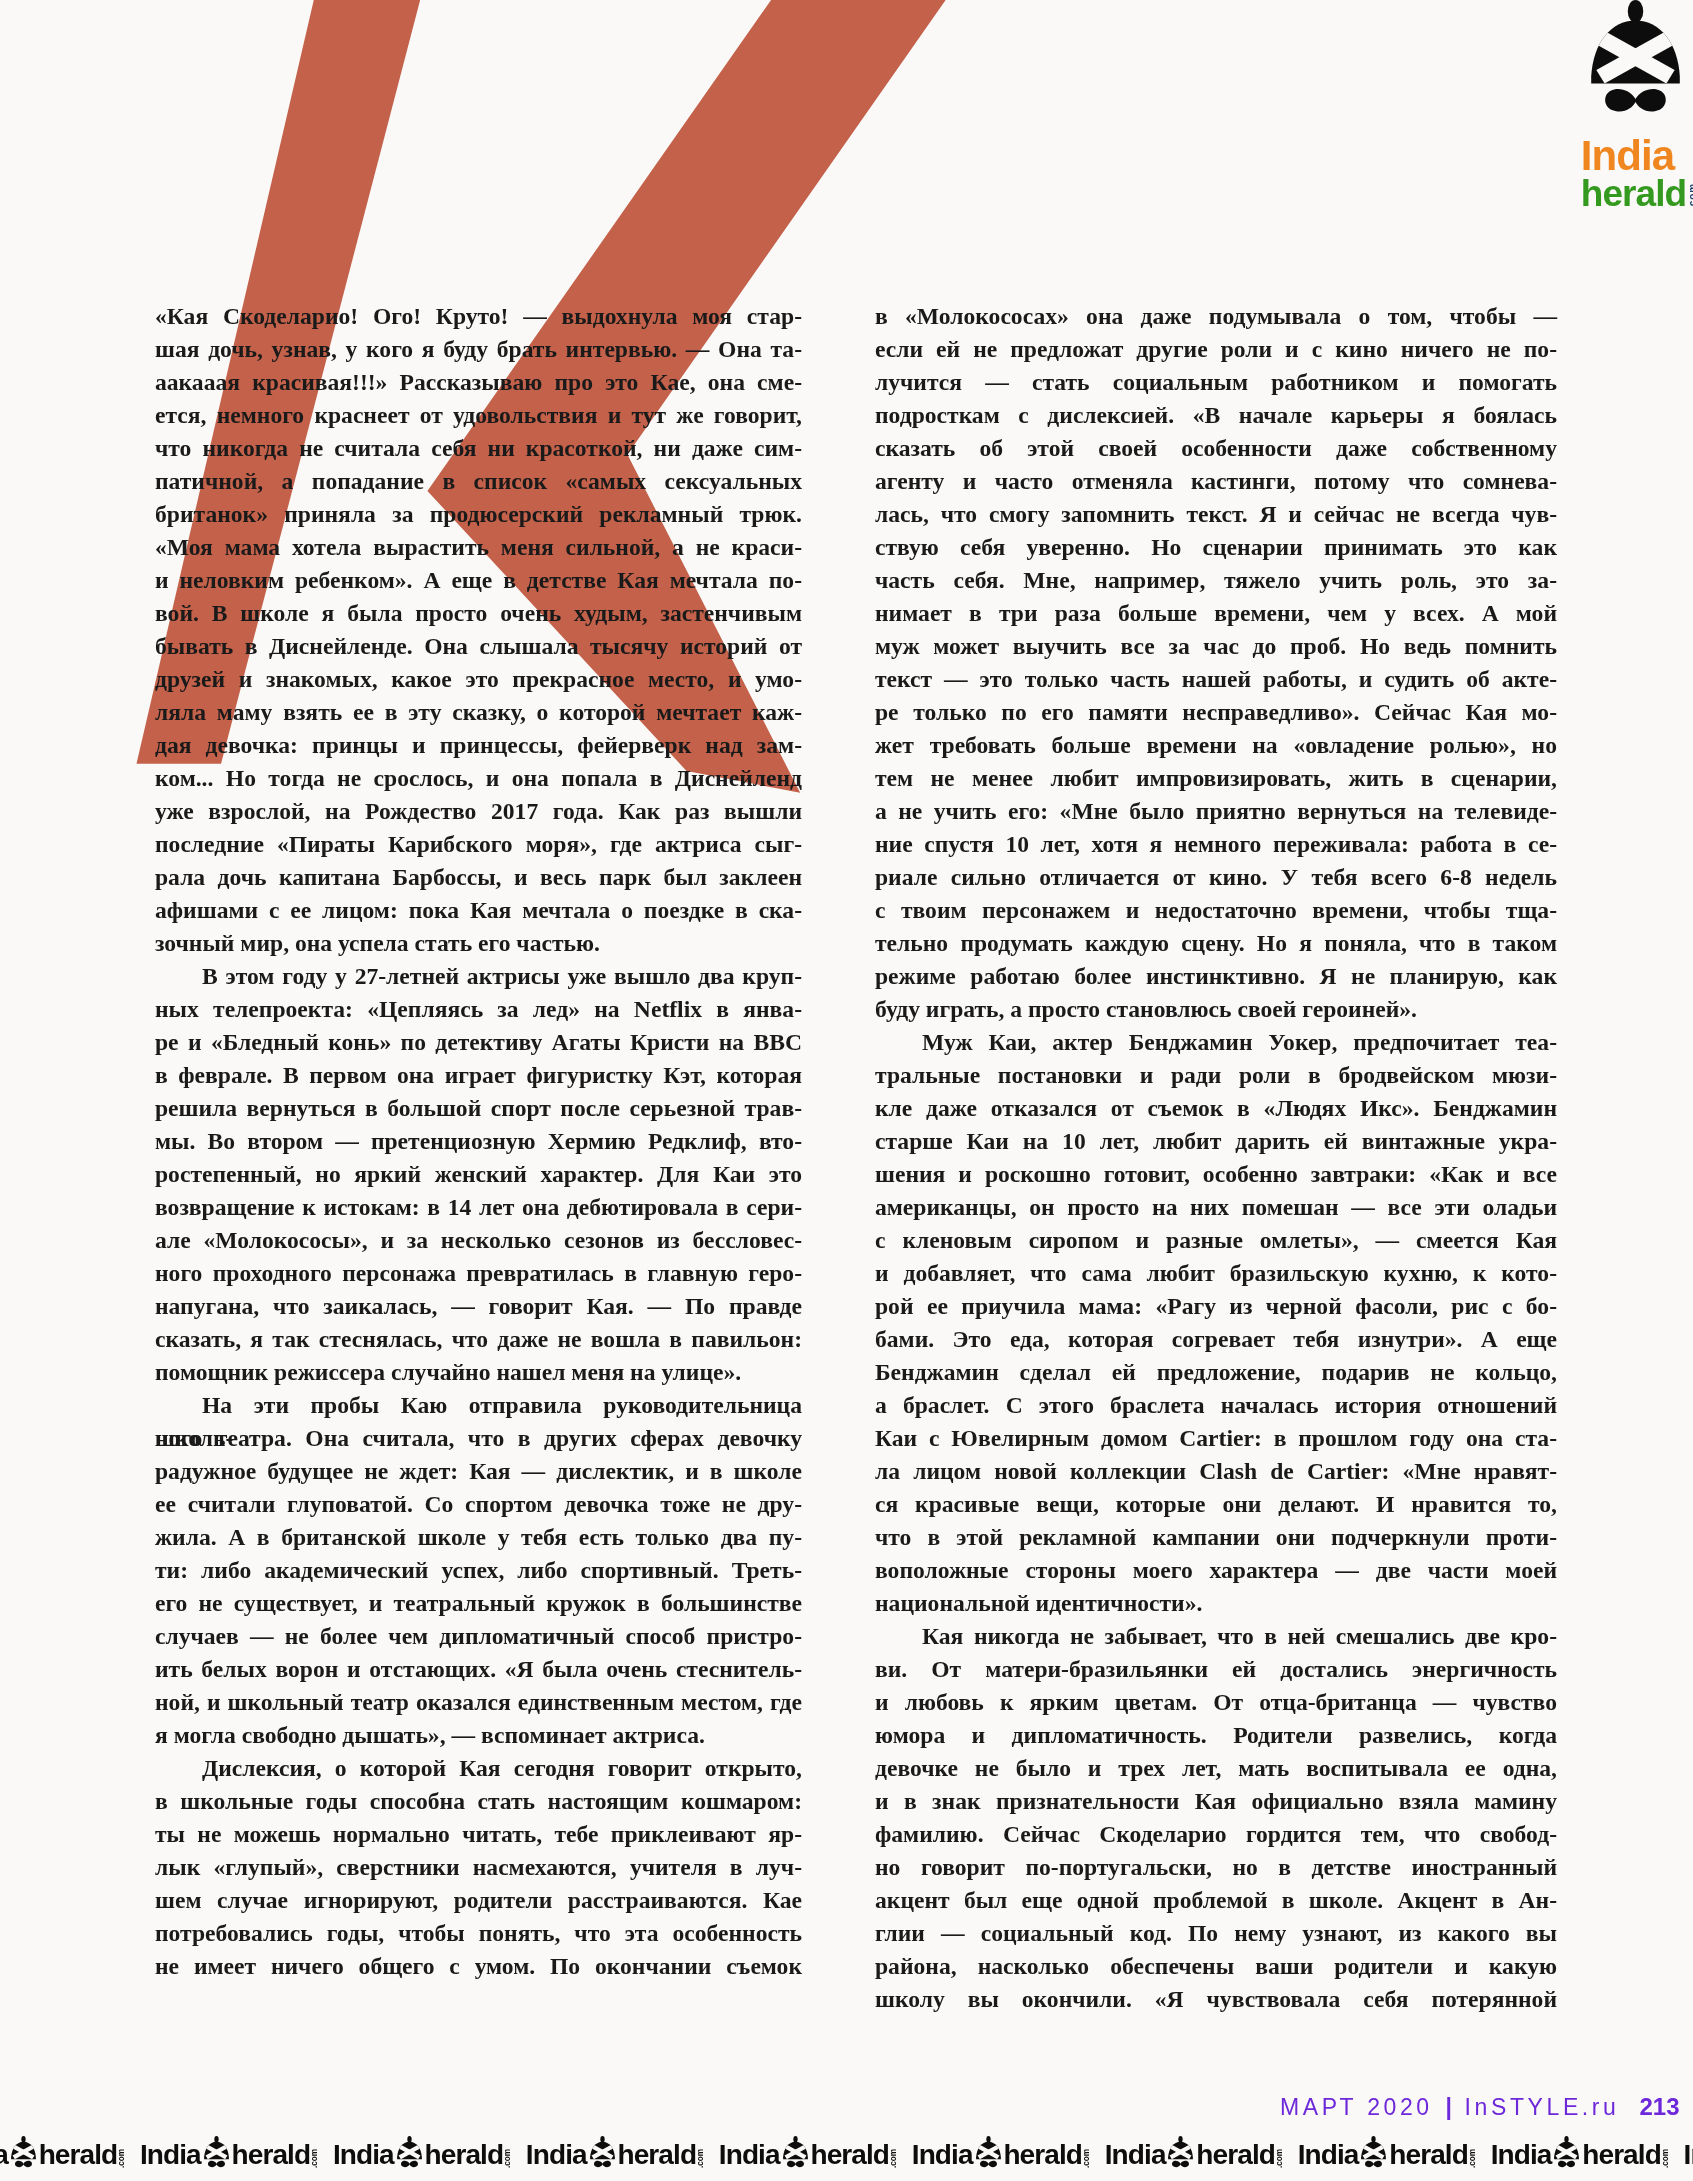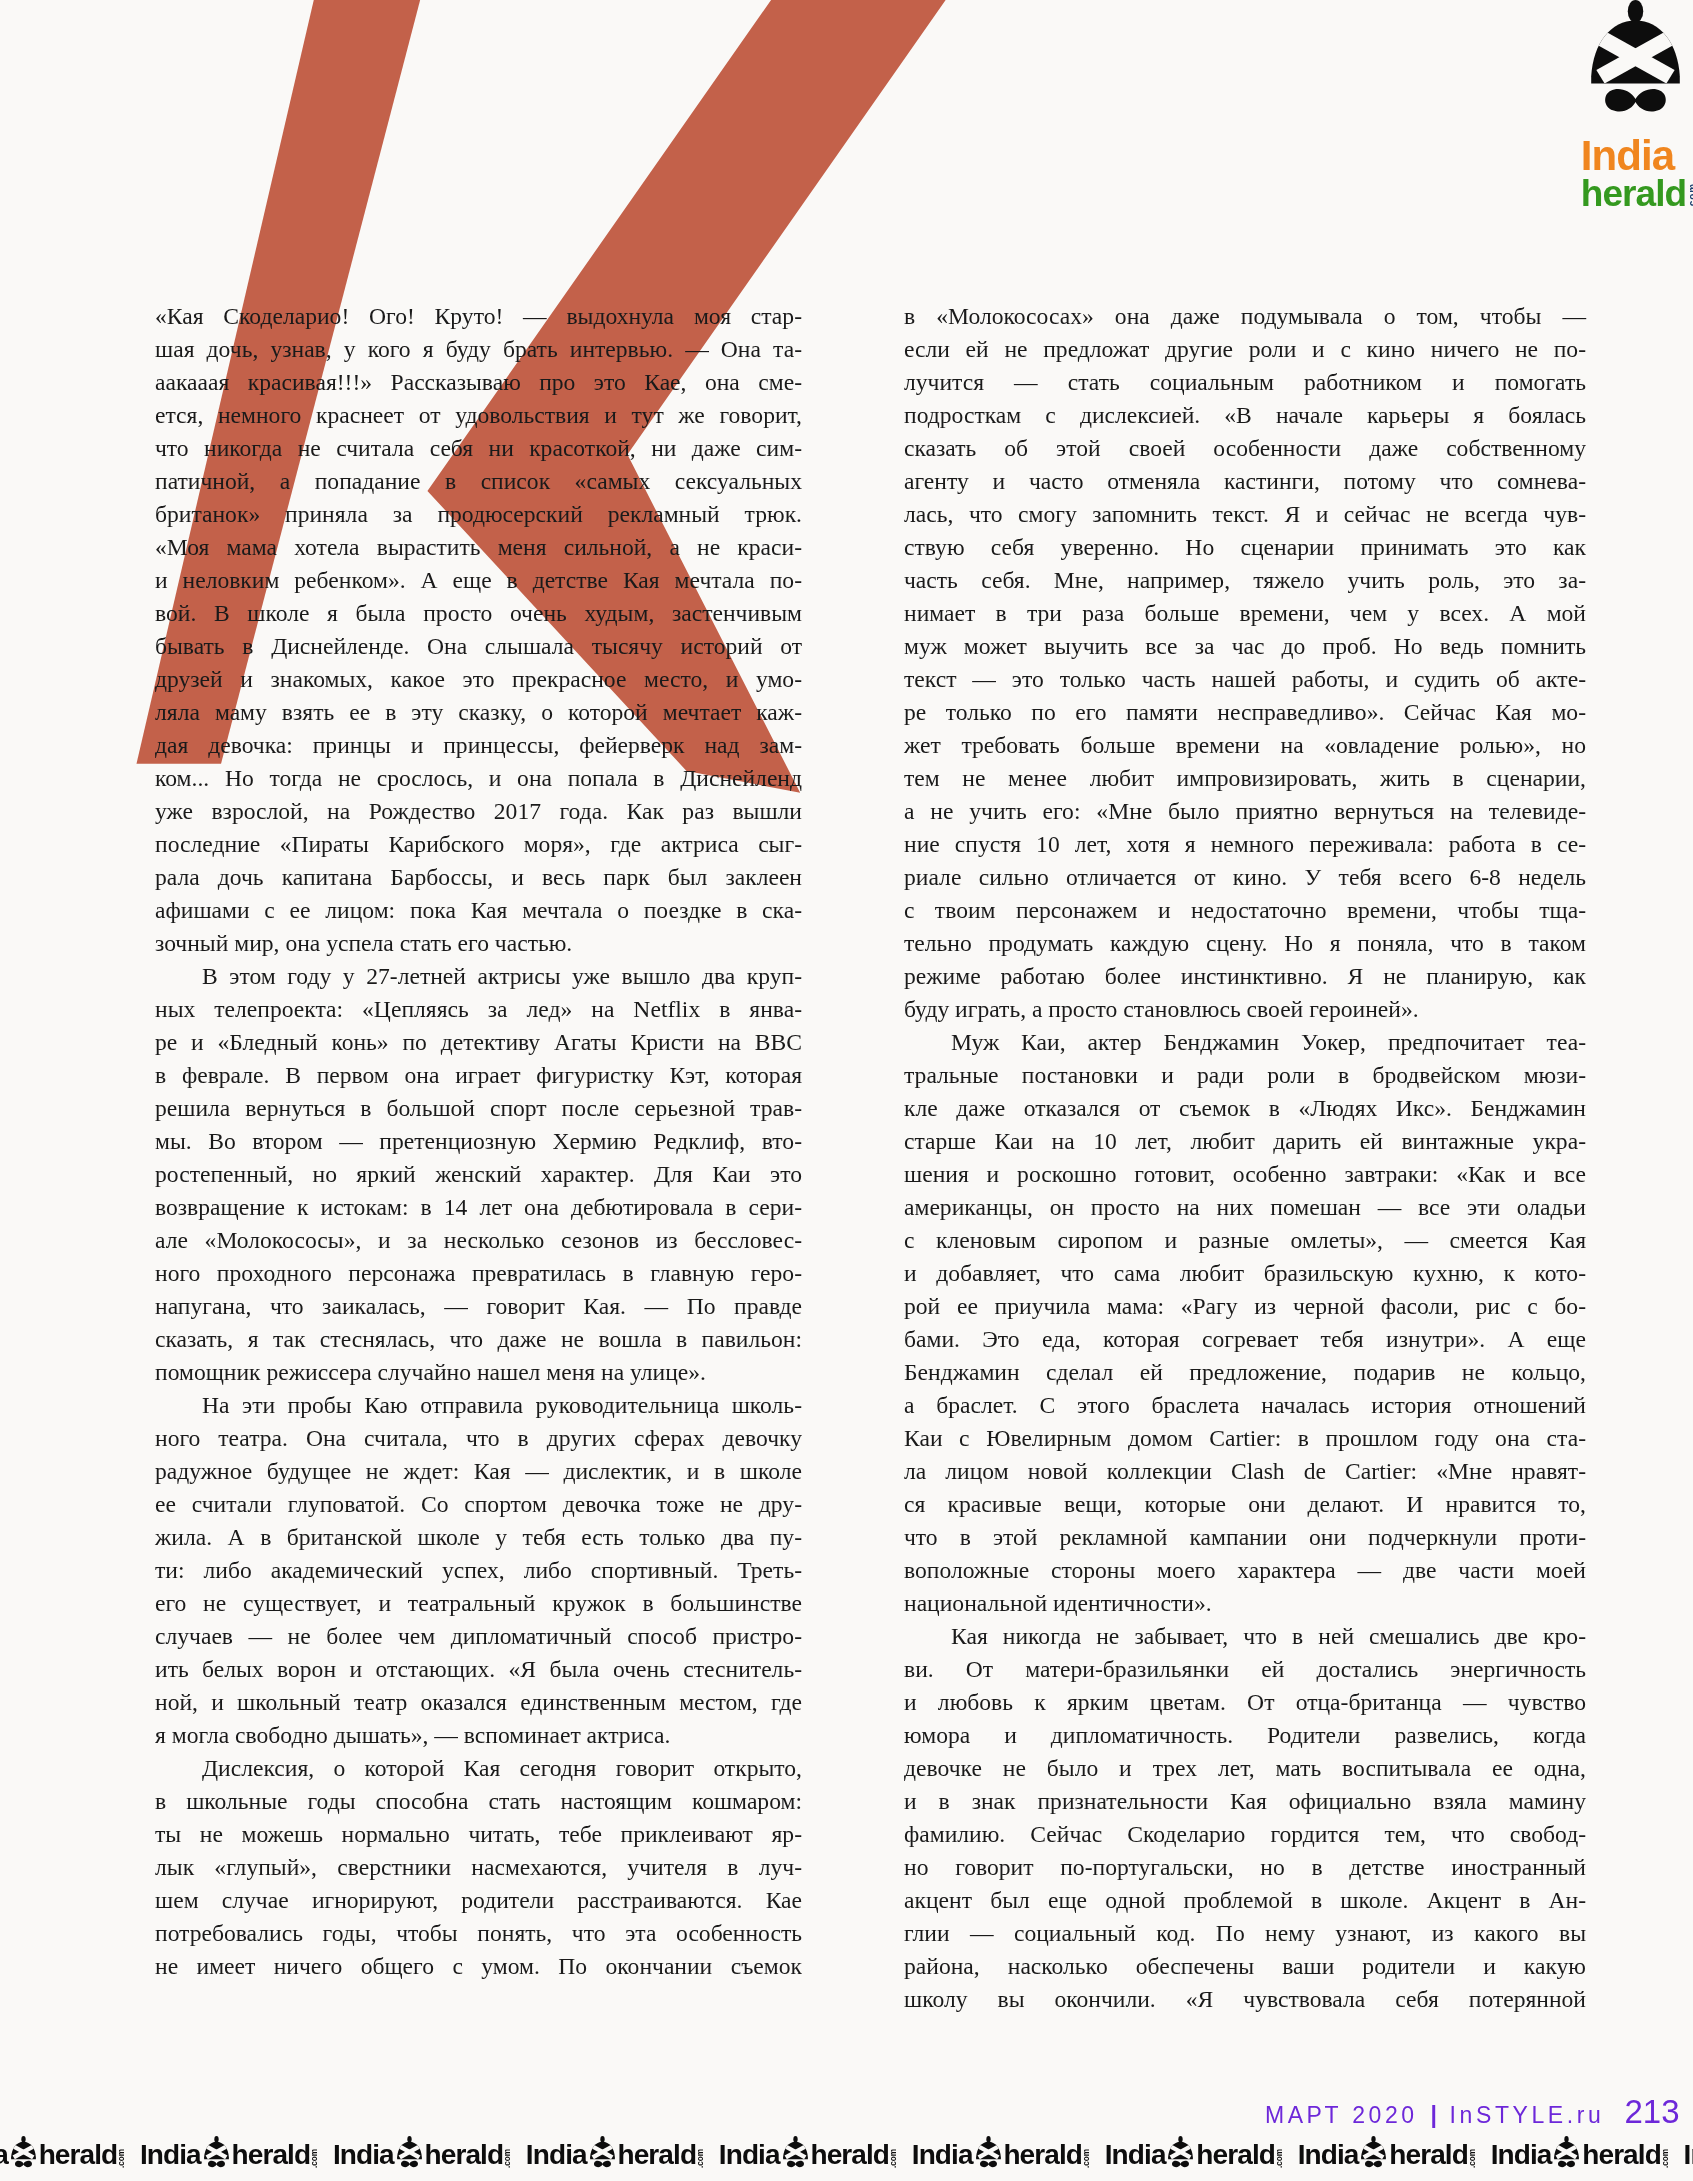--- a/index.html
+++ b/index.html
@@ -11,21 +11,21 @@
     font-family:"Liberation Serif", serif;
     color:#1a1a1a;
   }
   
   .big-k{position:absolute;left:0;top:0;z-index:0;}
   .big-k polygon{fill:#c3614a;}
 
   
   .columns{
     position:absolute;left:155px;top:300px;z-index:1;
-    display:flex;gap:102px;
+    display:flex;gap:73px;font-weight:bold;
   }
   .col{display:block;}
   .col-left{width:647px;}
   .col-right{width:682px;}
   .line{
     height:33px;line-height:33px;
     font-size:23.6px;
     text-align:justify;text-align-last:justify;
     white-space:normal;overflow:visible;
   }
@@ -43,21 +43,21 @@
             color:#1d3f6e;letter-spacing:0.9px;line-height:9px;height:36px;margin-left:1.8px;}
 
   
   .folio{
     position:absolute;top:2093px;right:14.5px;z-index:2;
     font-family:"Liberation Sans", sans-serif;
     display:flex;align-items:baseline;gap:12.7px;
     color:#6d28d9;font-size:23px;letter-spacing:3.6px;
   }
   .folio .sep{font-weight:700;letter-spacing:0;}
-  .folio .pageno{font-size:33px;font-weight:400;letter-spacing:0;margin-left:7.3px;}
+  .folio .pageno{font-size:24px;font-weight:700;letter-spacing:0;margin-left:7.3px;}
 
   
   .watermark-strip{
     position:absolute;left:-53px;top:2131px;height:47px;z-index:2;
     display:flex;align-items:center;
     width:1864px;overflow:hidden;
   }
   .wm-item{display:flex;align-items:center;margin-right:14.5px;color:#0d0d0d;
            font-family:"Liberation Sans", sans-serif;}
   .wm-word{font-size:28px;font-weight:700;letter-spacing:-0.9px;}

